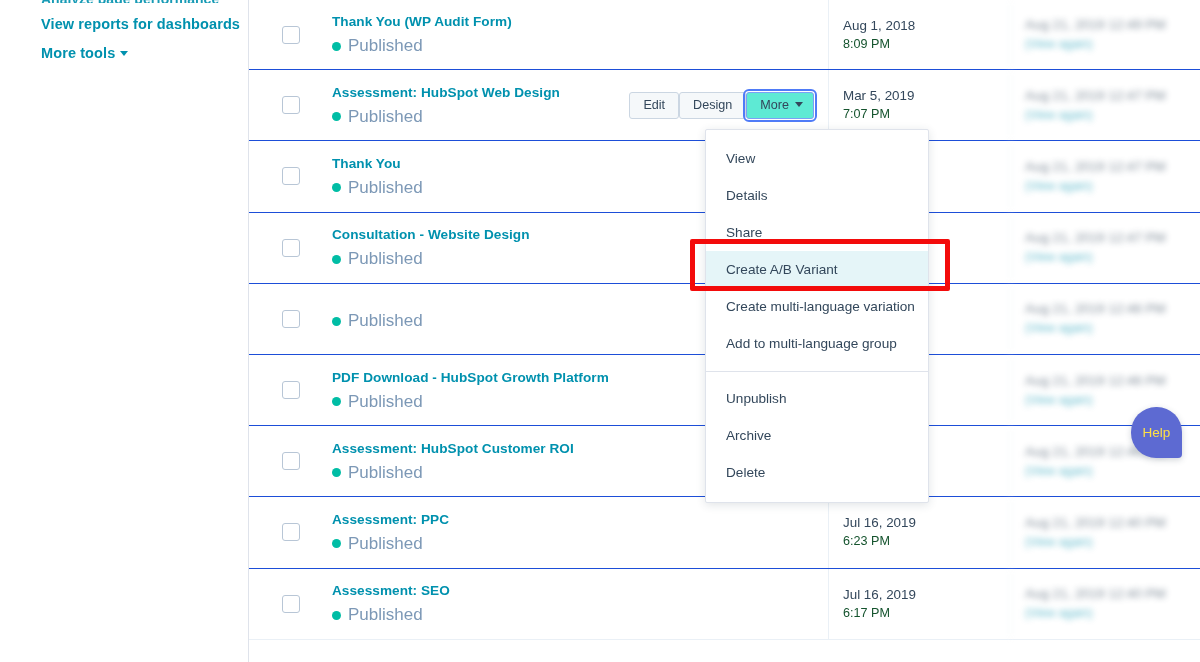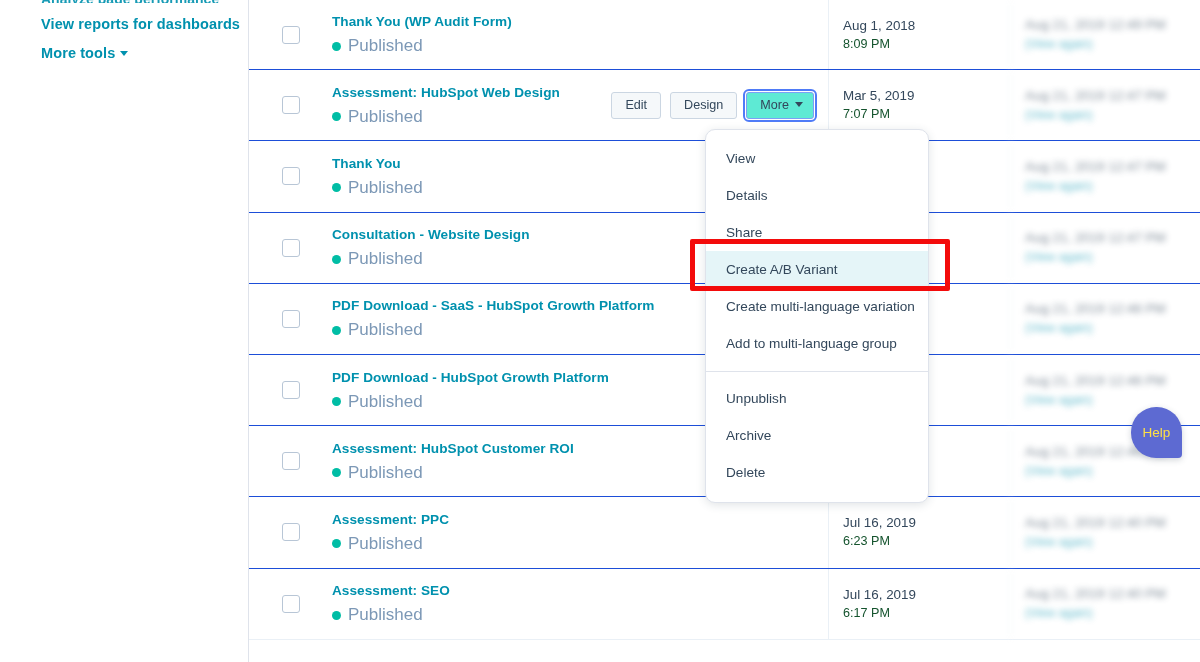--- a/index.html
+++ b/index.html
@@ -77,21 +77,21 @@
   .status-row {
     display: flex; align-items: center; margin-top: 5px;
   }
   .dot {
     width: 9px; height: 9px; border-radius: 50%;
     background: #00bda5; margin-right: 7px; flex: 0 0 9px;
   }
   .status-text { font-size: 17px; color: #7c98b6; }
 
   .cell-actions {
-    flex: 0 0 auto; display: flex; align-items: flex-end; gap: 9px;
+    flex: 0 0 auto; display: flex; align-items: flex-end; gap: 0;
     padding-right: 14px;
   }
   .btn {
     font-family: "Liberation Sans", sans-serif;
     font-size: 12.6px; color: #33475b;
     background: #f5f8fa;
     border: 1px solid #cbd6e2;
     border-radius: 3px;
     padding: 5px 13px 6px;
     line-height: 14px;
@@ -134,21 +134,21 @@
   .date2-main { font-size: 13.4px; color: #33475b; line-height: 18px; white-space: nowrap; }
   .date2-sub  { font-size: 12.2px; color: #0091ae; line-height: 17px; margin-top: 2px; }
 
   
   .menu {
     position: absolute;
     left: 705px; top: 129px;
     width: 224px; height: 374px;
     background: #fff;
     border: 1px solid #dfe3eb;
-    border-radius: 10px;
+    border-radius: 2px;
     box-shadow: 0 2px 10px rgba(45,62,80,0.14);
     z-index: 40;
     padding: 10px 0 8px;
   }
   .menu-item {
     height: 37px; display: flex; align-items: center;
     padding: 0 10px 0 20px;
     font-size: 13.6px; color: #33475b;
     white-space: nowrap; cursor: pointer;
   }
@@ -279,21 +279,20 @@
         <div class="cell-date2">
           <div class="date2-main">Aug 21, 2019 12:47 PM</div>
           <div class="date2-sub">(View again)</div>
         </div>
       </div>
       <div class="row">
         <div class="cell-check">
           <div class="checkbox"></div>
         </div>
         <div class="cell-name">
-          <a class="name-link">PDF Download - SaaS - HubSpot Growth Platform</a>
           <div class="status-row">
             <span class="dot"></span>
             <span class="status-text">Published</span>
           </div>
         </div>
         <div class="cell-date">
           <div class="date-main"></div>
           <div class="date-sub"></div>
         </div>
         <div class="cell-date2">

